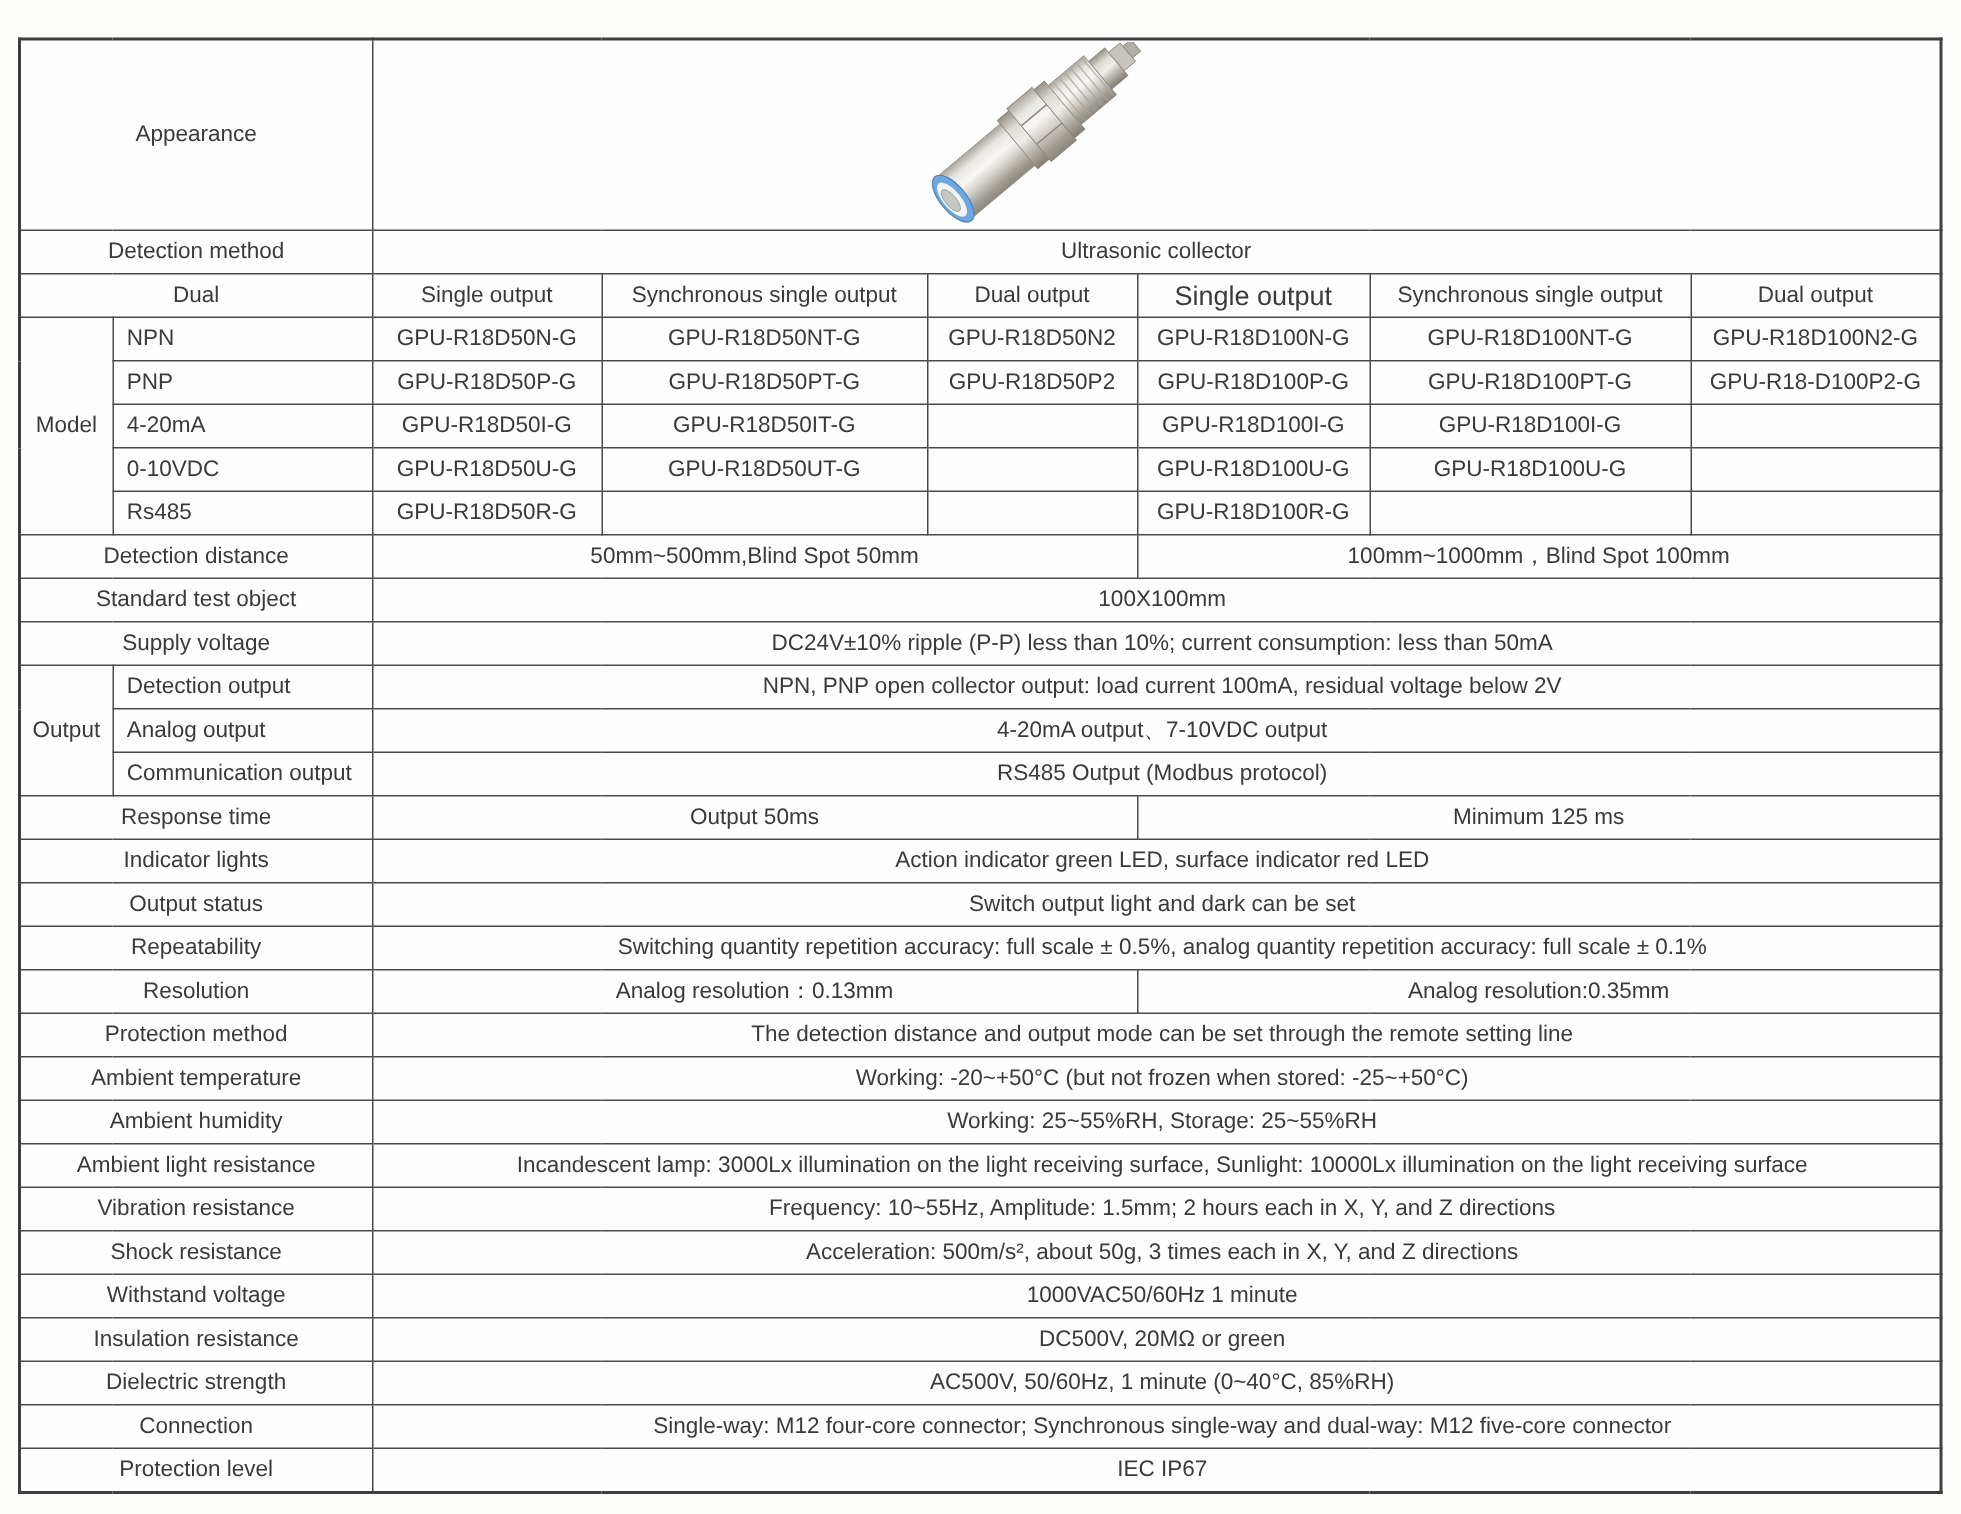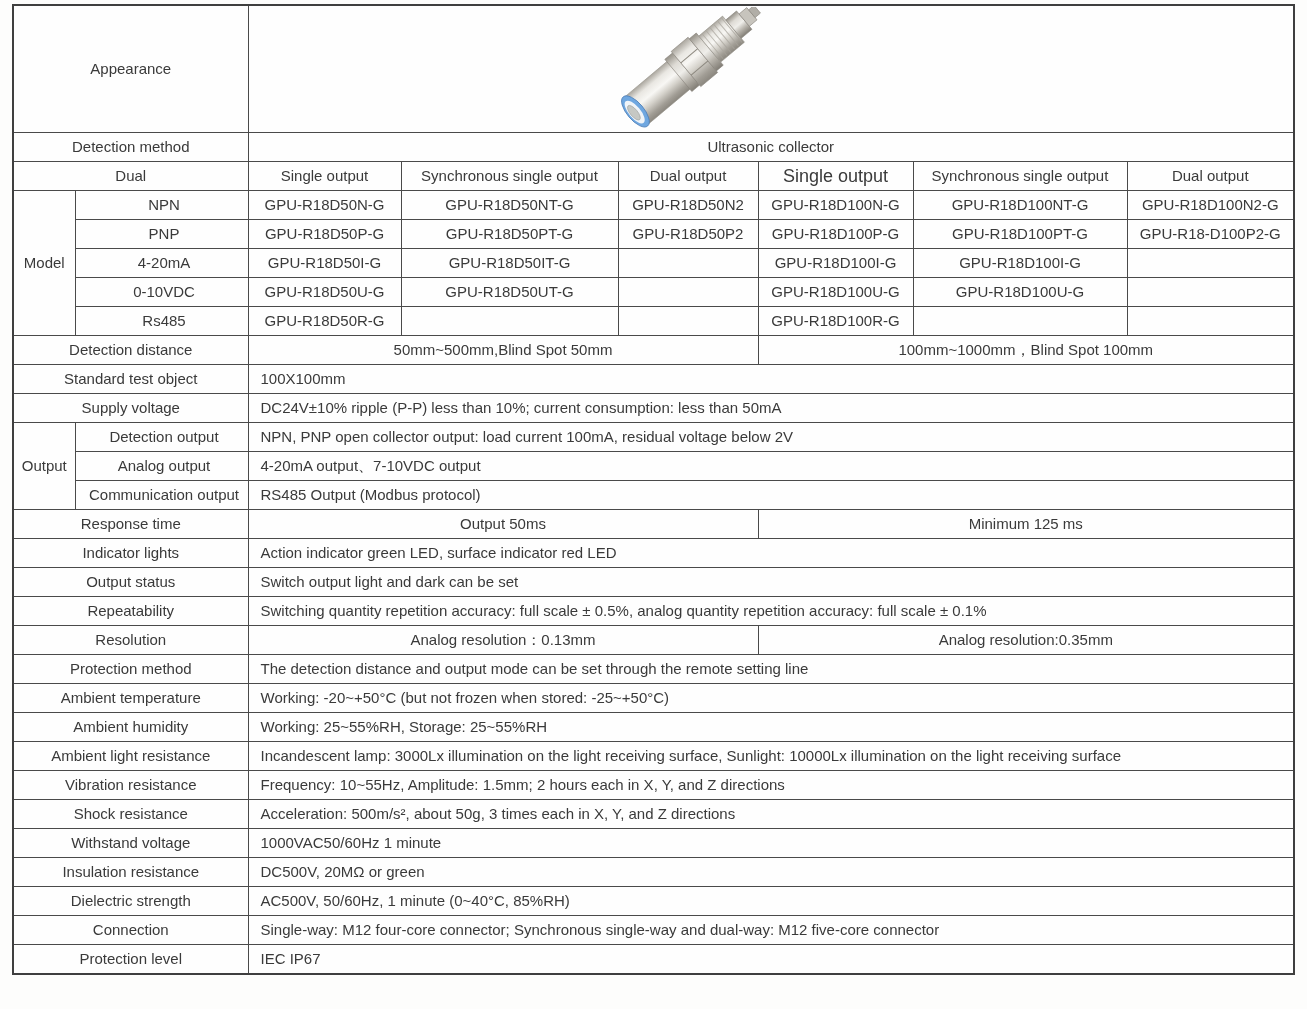--- a/index.html
+++ b/index.html
@@ -1,33 +1,33 @@
 <!DOCTYPE html>
 <html><head>
 <meta charset="utf-8">
 <style>
   html,body{margin:0;padding:0;background:#ffffff;}
   .page{
     width:1307px;height:1009px;box-sizing:border-box;
-    background:#fdfdfc;padding:4px 0 0 12px;
+    background:#fdfdfc;padding:25px 0 0 12px;
     font-family:"Liberation Sans",sans-serif;color:#3a3a3a;
   }
   table.spec{
     border-collapse:collapse;table-layout:fixed;width:1281px;
     border:2px solid #3f3f3f;background:#fefefe;
   }
   .spec td{
     border:1px solid #4a4a4a;
     font-size:15px;height:28px;line-height:1.15;
     padding:0 4px;text-align:center;vertical-align:middle;
     overflow:hidden;white-space:nowrap;
   }
   .spec td.lbl{text-align:center;}
-  .spec td.val{text-align:left;padding-left:12px;}
-  .spec td.sub{text-align:center;padding-left:9px;margin-top:24px;}
+  .spec td.val{text-align:center;padding-left:12px;}
+  .spec td.sub{text-align:left;padding-left:9px;margin-top:24px;}
   .spec td.big{font-size:18px;}
   .spec tr.r-app td{height:126px;}
   .spec td.img-cell{text-align:center;padding:0;}
   .spec td.img-cell svg{vertical-align:middle;margin-right:170px;}
 </style>
 </head>
 <body>
 
 <div class="page">
   <table class="spec">

